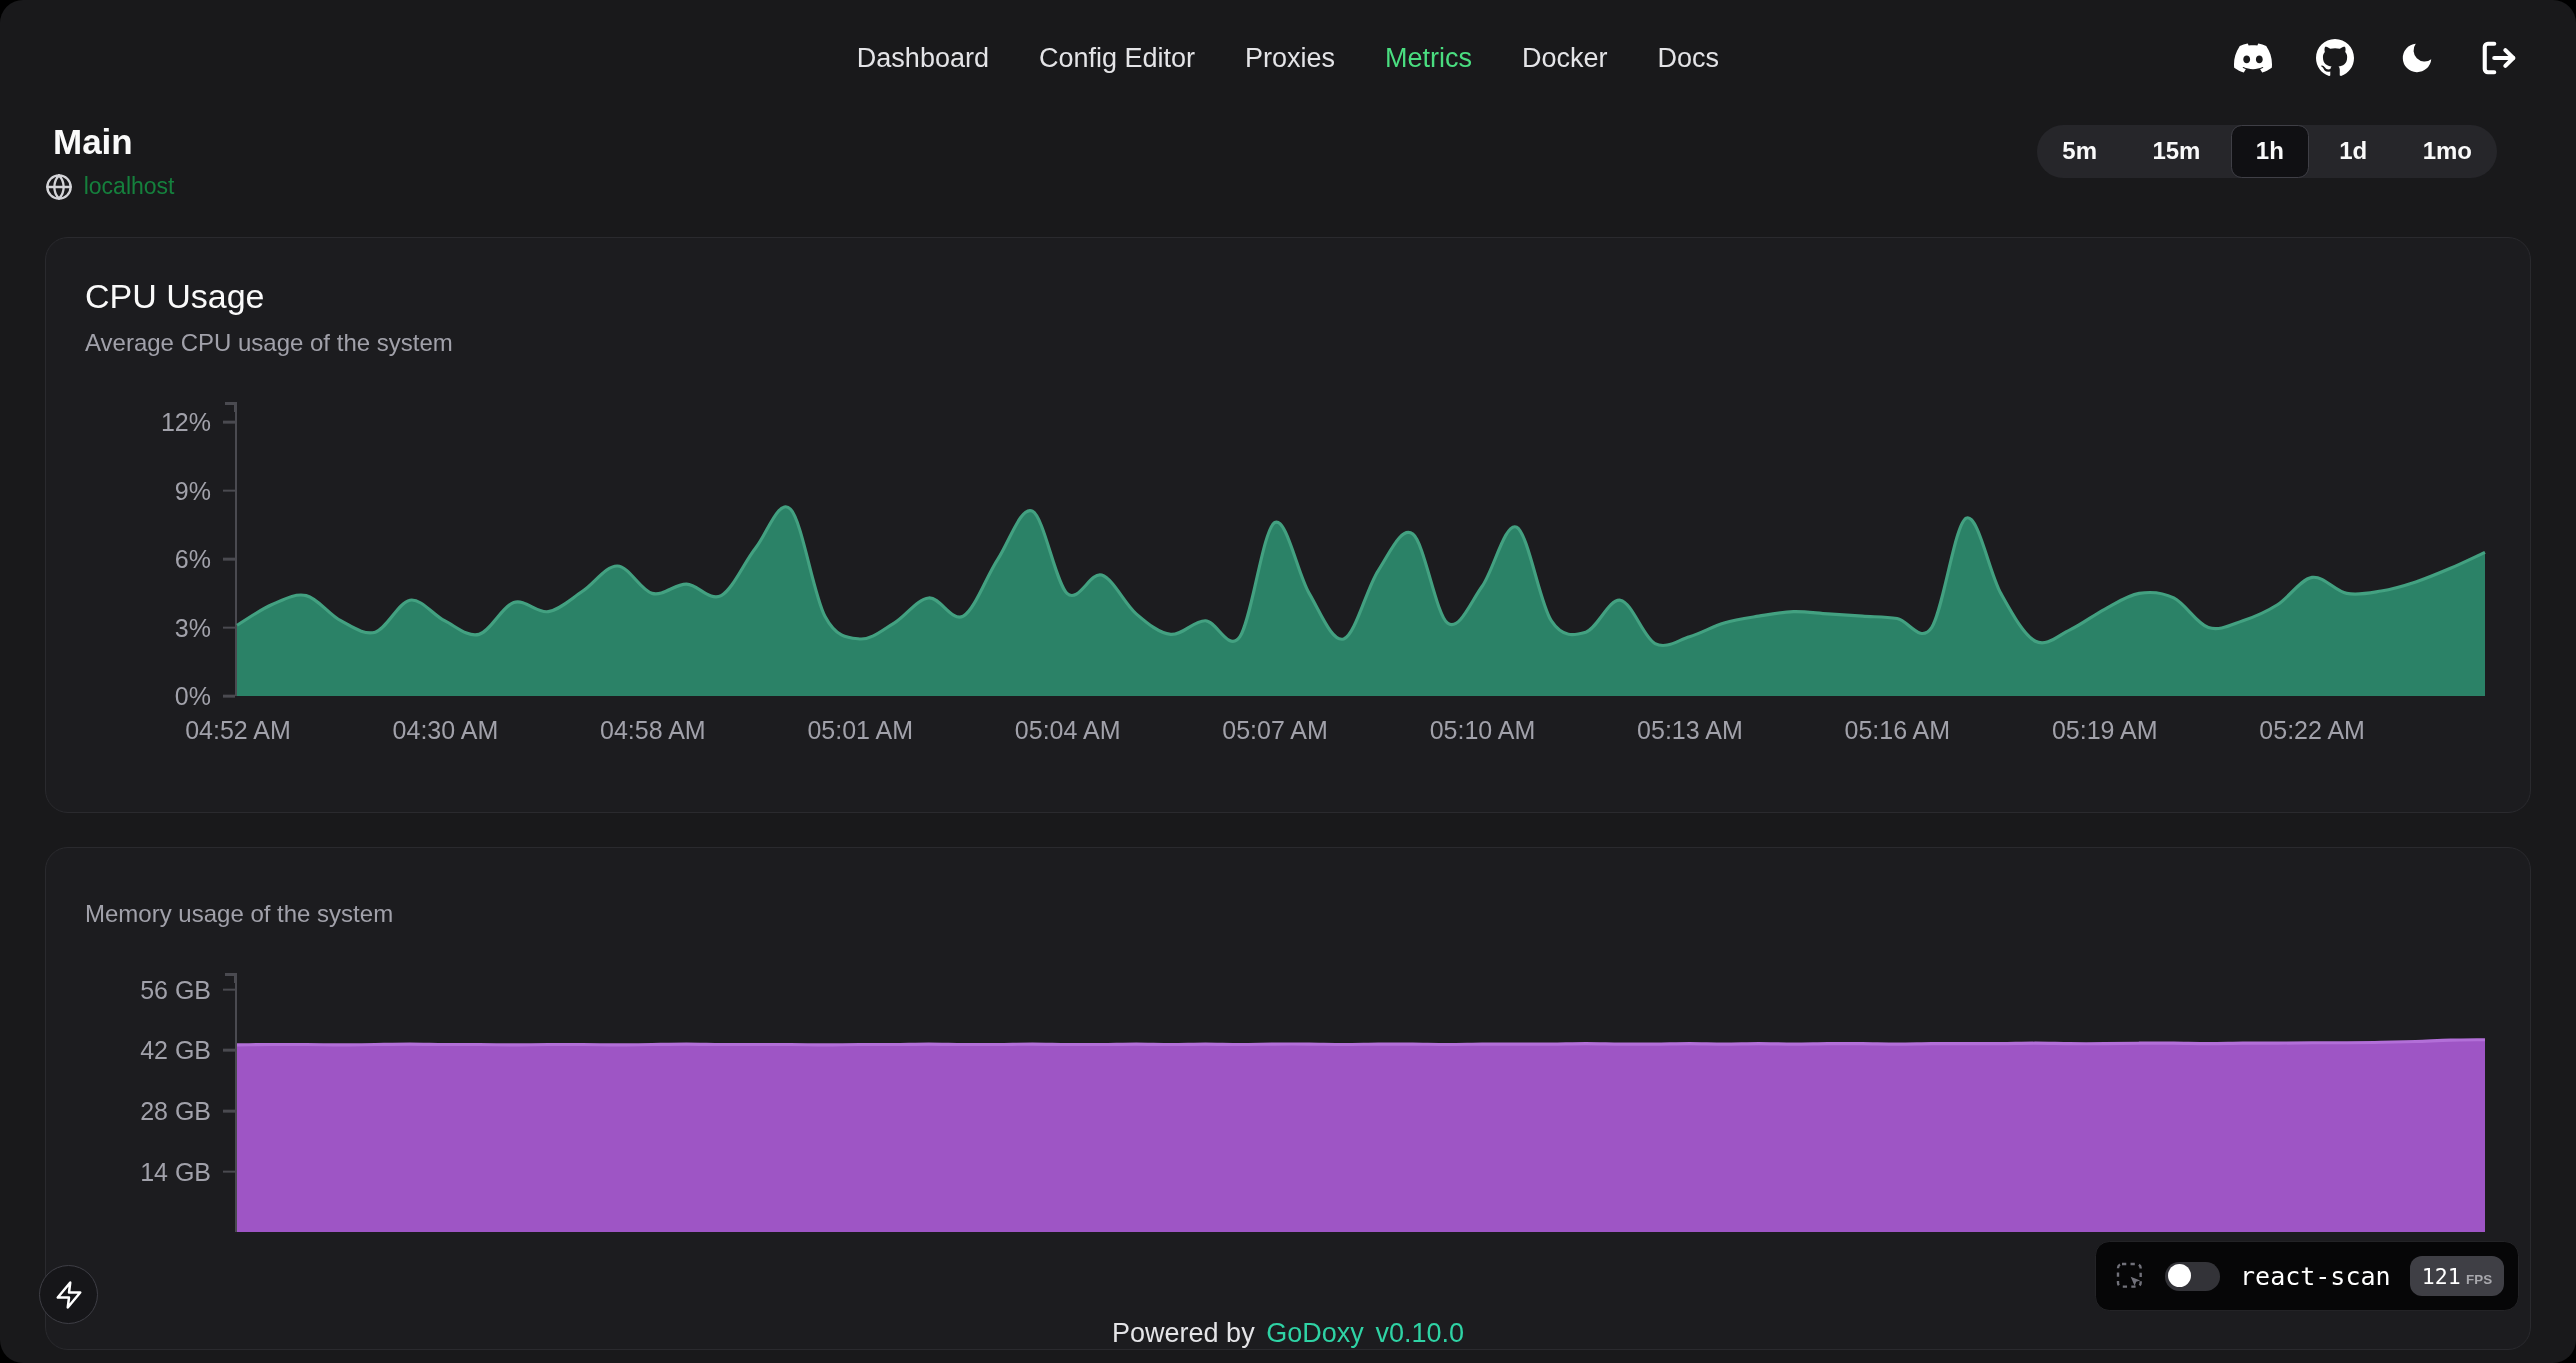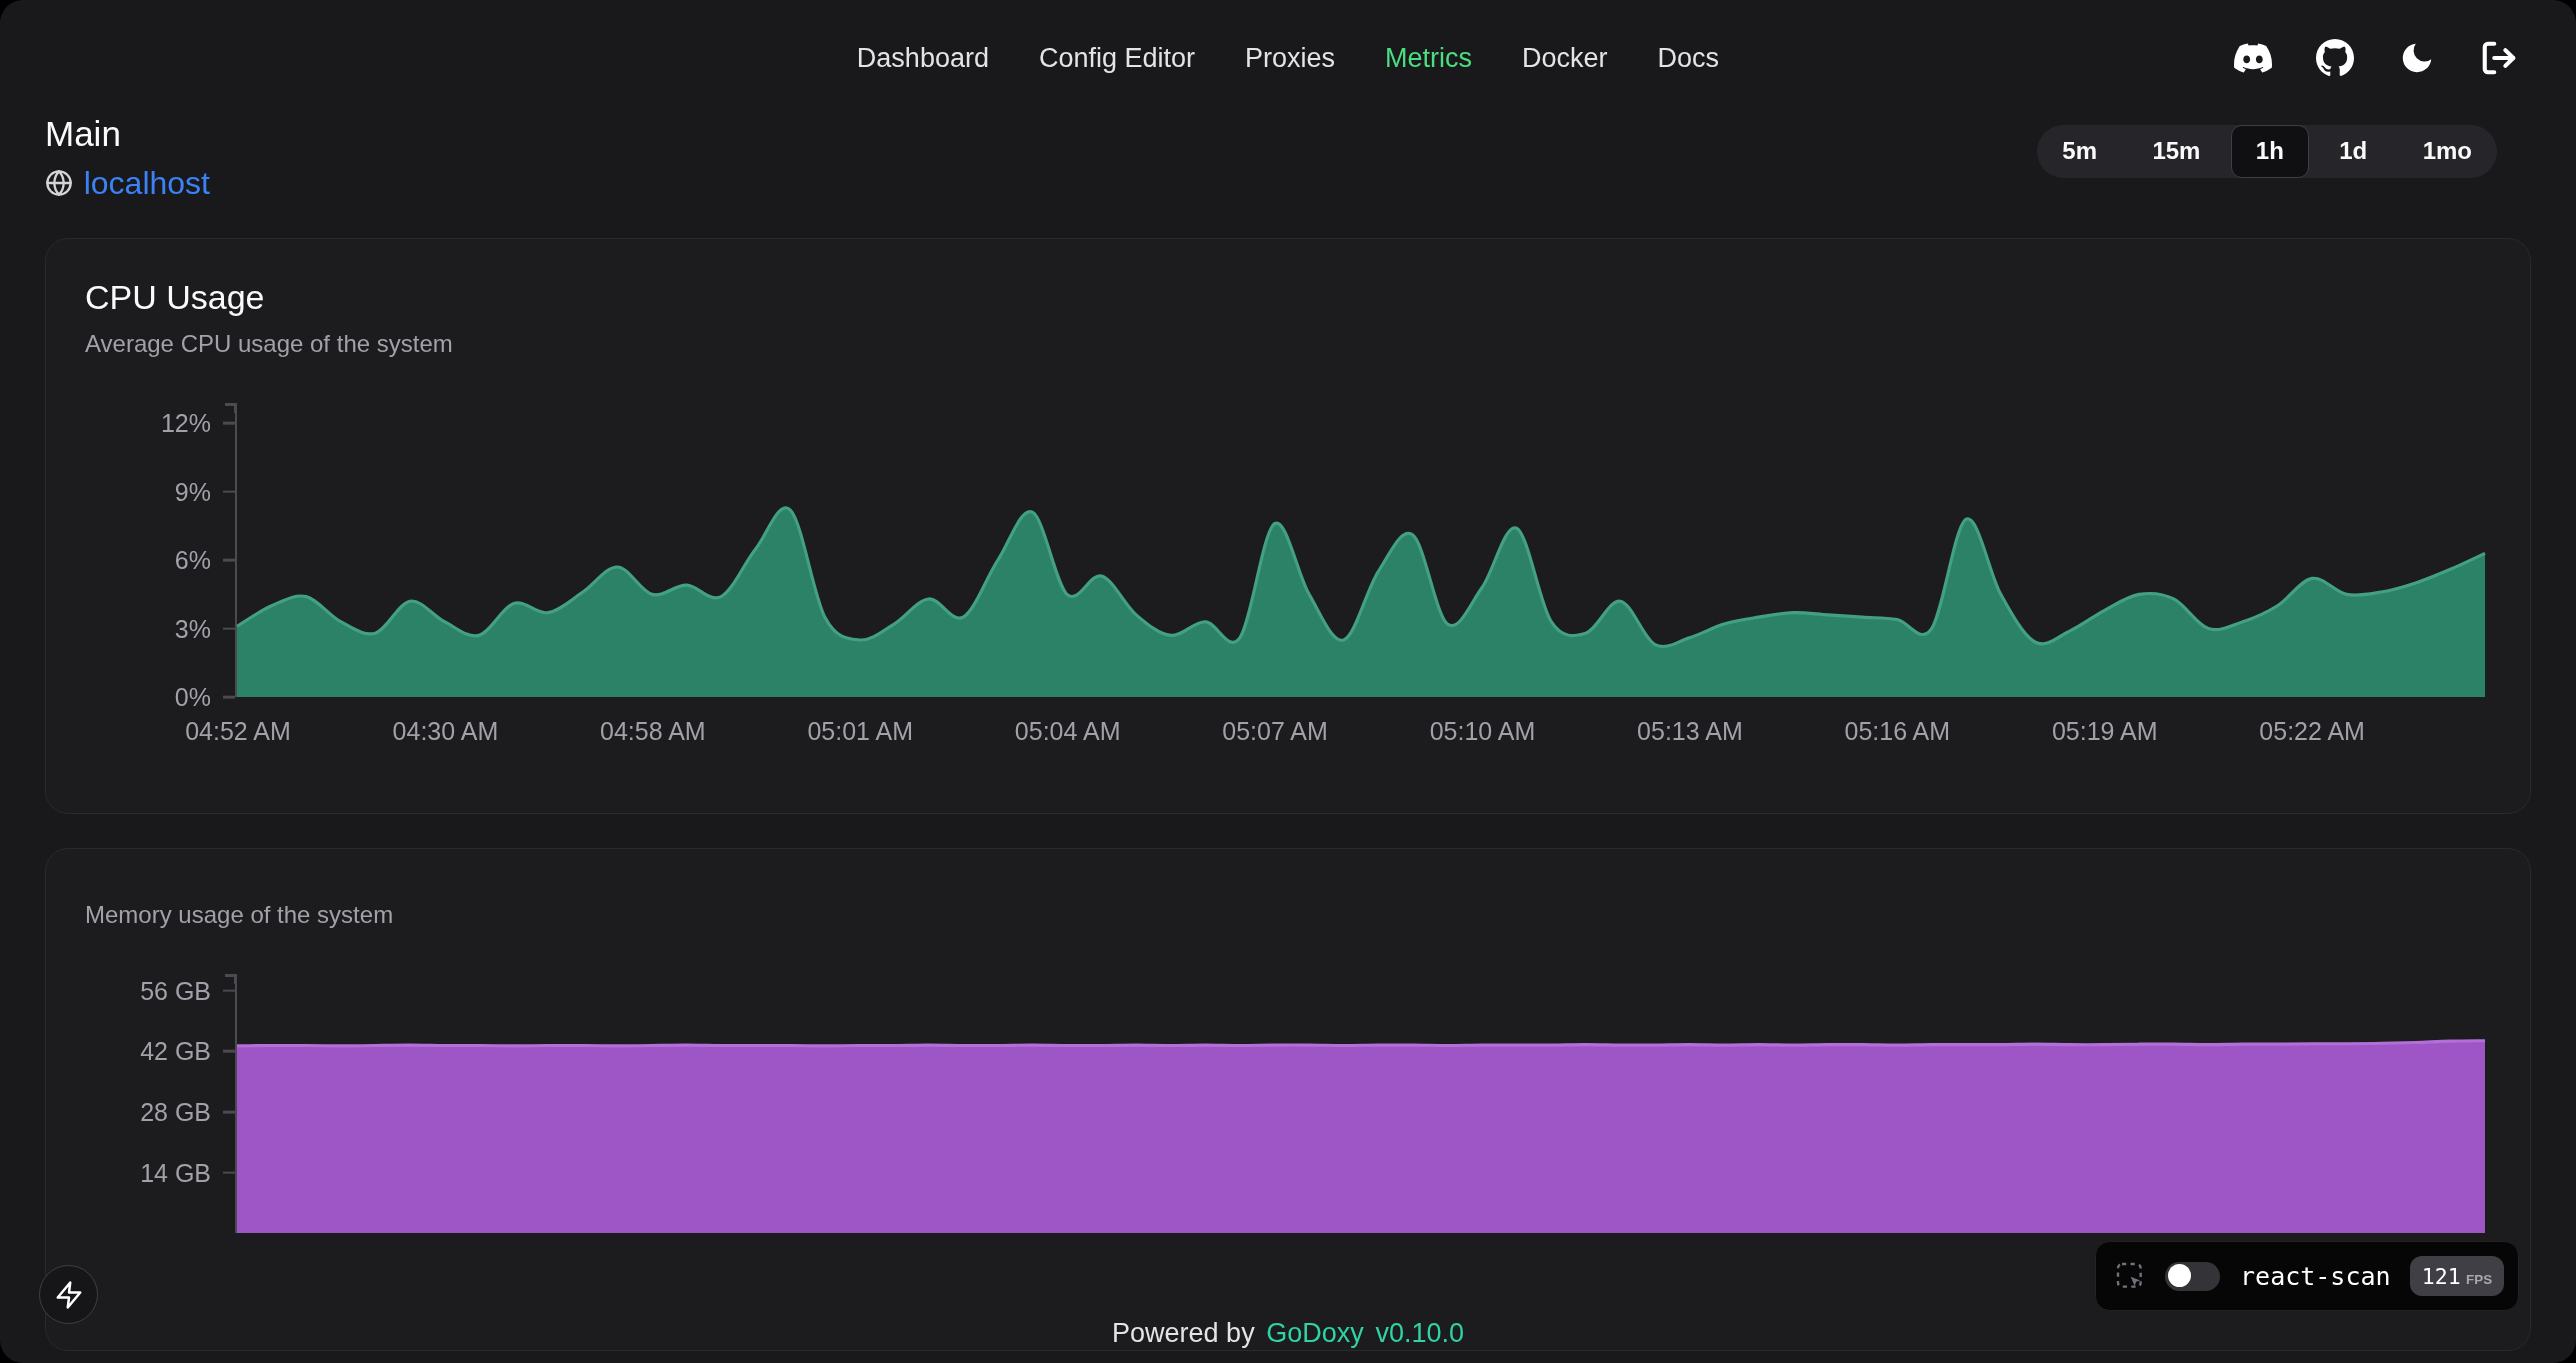--- a/index.html
+++ b/index.html
@@ -11,22 +11,22 @@
   .topbar { height: 114px; display: grid; grid-template-columns: 1fr auto 1fr; align-items: center; padding: 2px 57px 0 57px; }
   .nav { grid-column: 2; display: flex; gap: 50px; align-items: center; }
   .nav-item { font-size: 27px; font-weight: 500; color: #E4E4E7; cursor: pointer; white-space: nowrap; }
   .nav-item.active { color: #4ADE80; }
   .top-icons { grid-column: 3; justify-self: end; display: flex; gap: 41px; align-items: center; }
   .icon-btn { width: 41px; height: 41px; display: flex; align-items: center; justify-content: center; cursor: pointer; }
   .icon-btn svg { width: 38px; height: 38px; }
 
   
   .header-row { display: flex; justify-content: space-between; align-items: flex-start; padding: 0 79px 0 45px; margin-top: 0px; }
-  .page-title { font-size: 35px; font-weight: 400; color: #FAFAFA; margin: 0; }
-  .host-row { display: flex; align-items: center; gap: 10.7px; margin-top: 10.7px; color: #3b82f6; font-size: 32px; }
+  .page-title { font-size: 35px; font-weight: 700; color: #FAFAFA; margin: 8px; }
+  .host-row { display: flex; align-items: center; gap: 10.7px; margin-top: 10.7px; color: #15803d; font-size: 23px; }
   .host-row svg { width: 28px; height: 28px; }
 
   .time-range { display: flex; gap: 5.4px; background: #26262A; border-radius: 28px; padding: 0; margin-top: 10.7px; }
   .time-chip { font-size: 24px; font-weight: 600; color: #FAFAFA; padding: 11.6px 24px; border-radius: 10.7px; border: 1.8px solid transparent; cursor: pointer; white-space: nowrap; }
   .time-chip.active { background: #101013; border-color: #3F3F46; }
 
   
   .card { margin: 0 45px; background: #1C1C1F; border: 1.8px solid #2A2A2E; border-radius: 23px; padding: 39px 45px 57px 39px; }
   .card-cpu { margin-top: 36px; }
   .card-mem { margin-top: 34px; min-height: 503px; }

